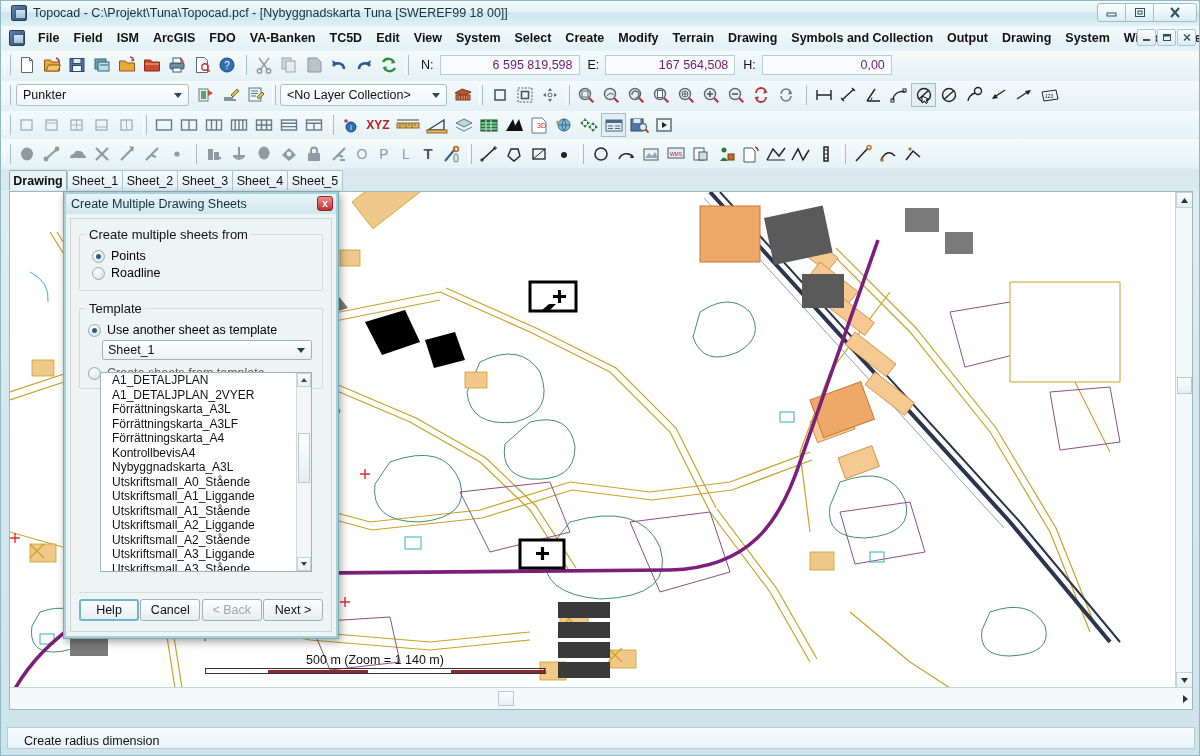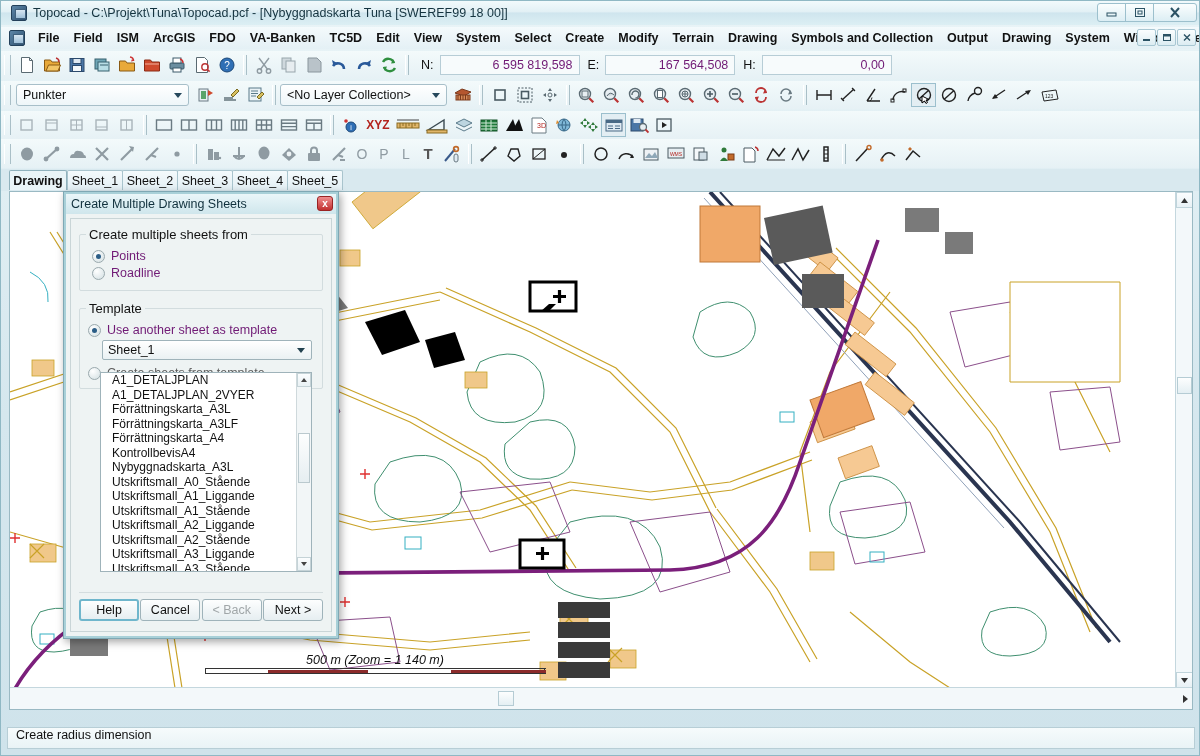--- a/index.html
+++ b/index.html
@@ -175,30 +175,30 @@
     background: #f3f8fa; border-top: 1px solid #c4d7de;
   }
   #hthumb {
     position: absolute; left: 488px; top: 3px; width: 16px; height: 15px;
     background: linear-gradient(180deg,#fdfefe,#e4eff3);
     border: 1px solid #b5ccd4;
   }
 
   
   #scalebar { position: absolute; left: 195px; bottom: 34px; width: 340px; height: 22px; }
-  #scalebar .label { font-size: 12.5px; color: #111; text-align: center; font-style: italic; }
+  #scalebar .label { font-size: 12.5px; color: #111; text-align: center; }
   #scalebar .bar { position: relative; height: 6px; margin-top: 1px; border: 1px solid #333; border-top:none; border-bottom:none;}
   #scalebar .seg { position: absolute; top: 2px; height: 4px; }
 
   
   #statusbar {
     position: absolute; left: 6px; bottom: 6px; width: 1188px; height: 22px;
     background: linear-gradient(180deg,#f6fbfc,#e9f3f6);
     border: 1px solid #b7ced6;
-    display: flex; align-items: flex-start; padding-left: 8px;
+    display: flex; align-items: flex-end; padding-left: 16px;
     font-size: 12.5px; color: #111;
   }
 
   
   #dialog {
     position: absolute; left: 62px; top: 190px; width: 276px; height: 448px;
     background: #eef3f3;
     border: 1px solid #7fa8b4;
     box-shadow: 2px 3px 8px rgba(0,0,0,0.35);
     outline: 2px solid #a8d0d8; outline-offset: -3px;
@@ -228,21 +228,21 @@
   .radio-row { display: flex; align-items: center; margin: 3px 0 2px 6px; }
   .radio {
     width: 13px; height: 13px; border-radius: 50%;
     background: radial-gradient(circle at 35% 30%, #ffffff, #dfe8ea 70%);
     border: 1px solid #9aa9ad; margin-right: 6px; position: relative; flex: 0 0 auto;
   }
   .radio.checked:after {
     content: ""; position: absolute; left: 3px; top: 3px;
     width: 5px; height: 5px; border-radius: 50%; background: #2b5d86;
   }
-  .radio-label { font-size: 12.5px; color: #701a75; }
+  .radio-label { font-size: 12.5px; color: #000000; }
   .radio-label.dim { color: #5d5d5d; }
 
   .dlg-combo {
     margin: 3px 8px 2px 24px; height: 20px;
     border: 1px solid #9fb3ba; border-radius: 2px;
     background: linear-gradient(180deg,#ffffff,#eaf1f3);
     display: flex; align-items: center; padding-left: 5px;
     font-size: 12.5px; color: #111; position: relative;
   }
   .dlg-combo .arrow {

